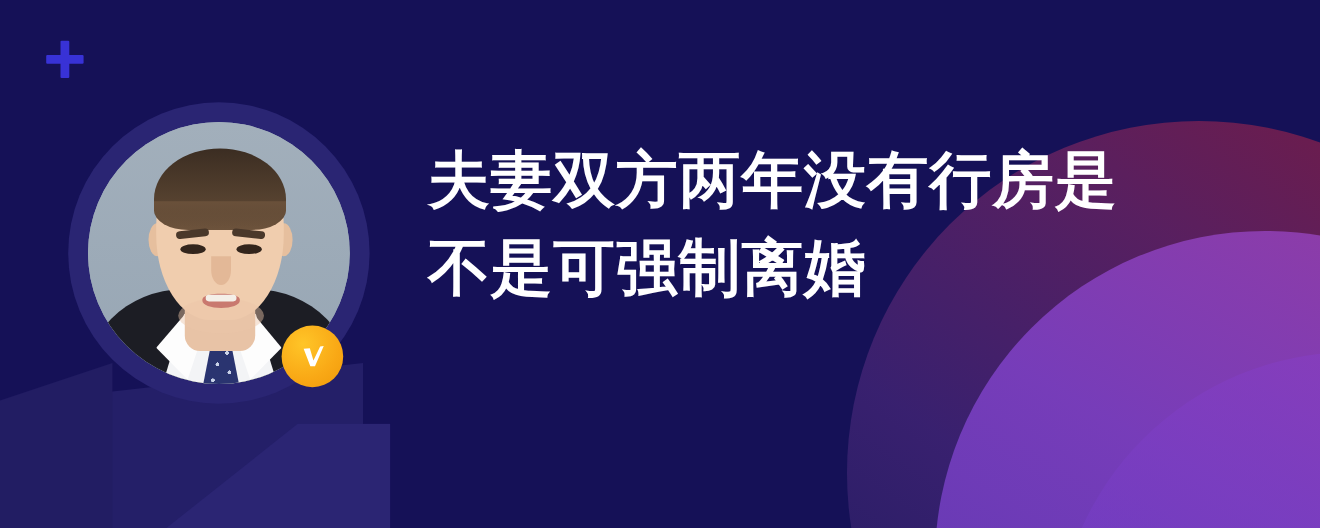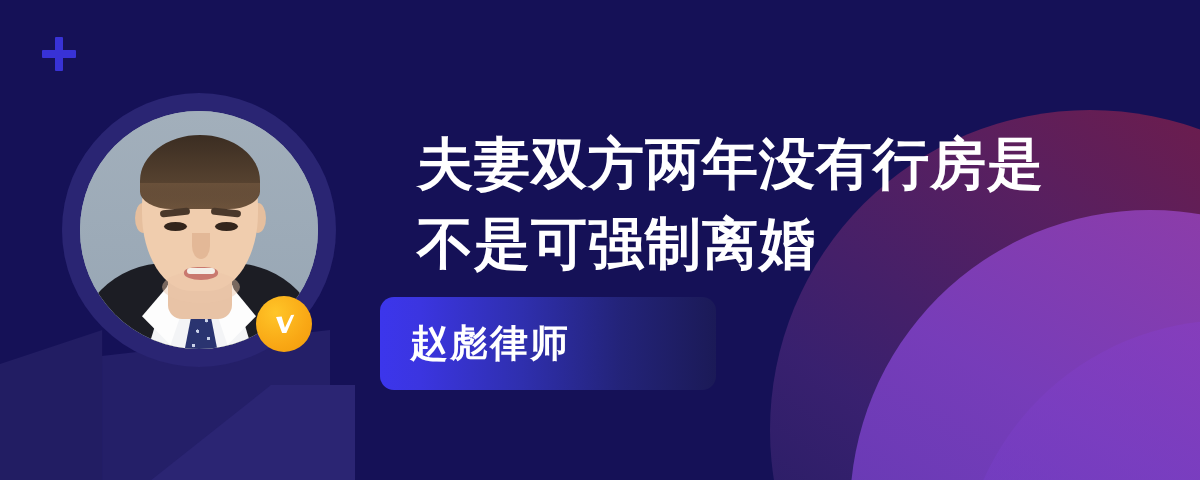--- a/index.html
+++ b/index.html
@@ -221,21 +221,20 @@
     position: absolute;
     left: 389px;
     top: 124px;
     width: 700px;
     color: #ffffff;
     font-size: 56px;
     font-weight: bold;
     line-height: 80px;
     letter-spacing: 1px;
     white-space: pre-line;
-    margin-left: 28px;
   }
 
   .name-button {
     position: absolute;
     left: 380px;
     top: 297px;
     width: 336px;
     height: 93px;
     border: none;
     border-radius: 14px;
@@ -297,15 +296,14 @@
 
   <div class="verified-badge">
     <svg viewBox="0 0 32 32" aria-hidden="true">
       <path d="M7.5 8.5 L13.5 8.0 L17.0 20.0 L23.5 6.5 L27.0 6.0 L18.5 25.5 L14.0 25.5 Z" fill="#ffffff"></path>
     </svg>
   </div>
 
   <div class="headline">夫妻双方两年没有行房是
 不是可强制离婚</div>
 
-  <button class="name-button">赵彪律师</button>
 
 </div>
 
 </body></html>

